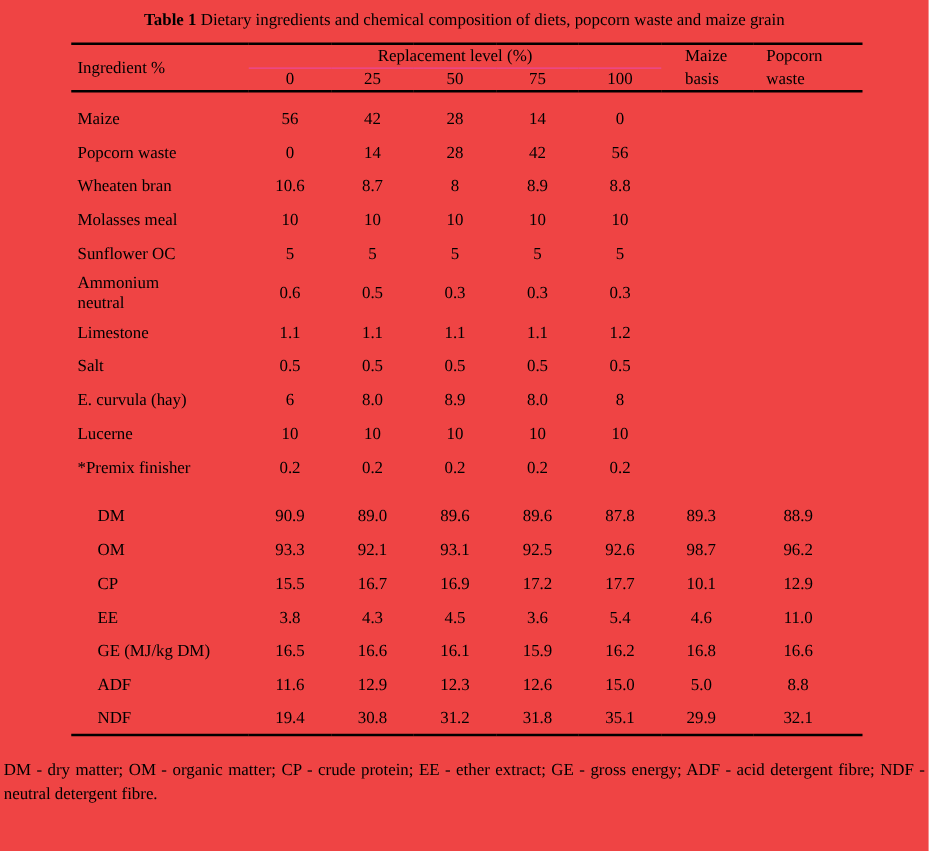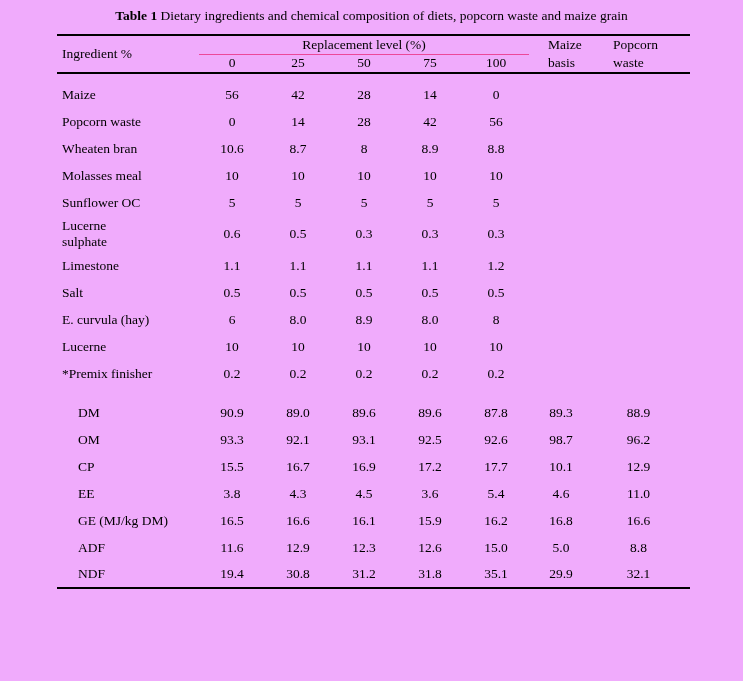--- a/index.html
+++ b/index.html
@@ -1,21 +1,21 @@
 <!DOCTYPE html>
 <html><head>
 <meta charset="utf-8">
 <style>
   * { margin: 0; padding: 0; box-sizing: border-box; }
   html, body { background: #ffffff; }
   .page {
     position: relative;
     width: 743px;
     height: 681px;
-    background: #f0abfc;
+    background: #ef4444;
     color: #000000;
     font-family: "Liberation Serif", serif;
     overflow: hidden;
   }
   .title {
     margin-top: 7px;
     text-align: center;
     font-size: 13.5px;
     line-height: 18px;
   }
@@ -176,21 +176,21 @@
         <td class="lbl">Sunflower OC</td>
         <td>5</td>
         <td>5</td>
         <td>5</td>
         <td>5</td>
         <td>5</td>
         <td></td>
           <td></td>
       </tr>
       <tr class="row-ammonium">
-        <td class="lbl"><span>Lucerne sulphate</span></td>
+        <td class="lbl"><span>Ammonium neutral</span></td>
         <td>0.6</td>
         <td>0.5</td>
         <td>0.3</td>
         <td>0.3</td>
         <td>0.3</td>
         <td></td>
           <td></td>
       </tr>
       <tr>
         <td class="lbl">Limestone</td>
@@ -314,15 +314,16 @@
         <td>31.2</td>
         <td>31.8</td>
         <td>35.1</td>
         <td class="maize-val">29.9</td>
         <td class="pop-val">32.1</td>
       </tr>
     </tbody>
   </table>
 
   <div class="footnotes">
+    <p>DM - dry matter; OM - organic matter; CP - crude protein; EE - ether extract; GE - gross energy; ADF - acid detergent fibre; NDF - neutral detergent fibre.</p>
   </div>
 
 </div>
 
 </body></html>

